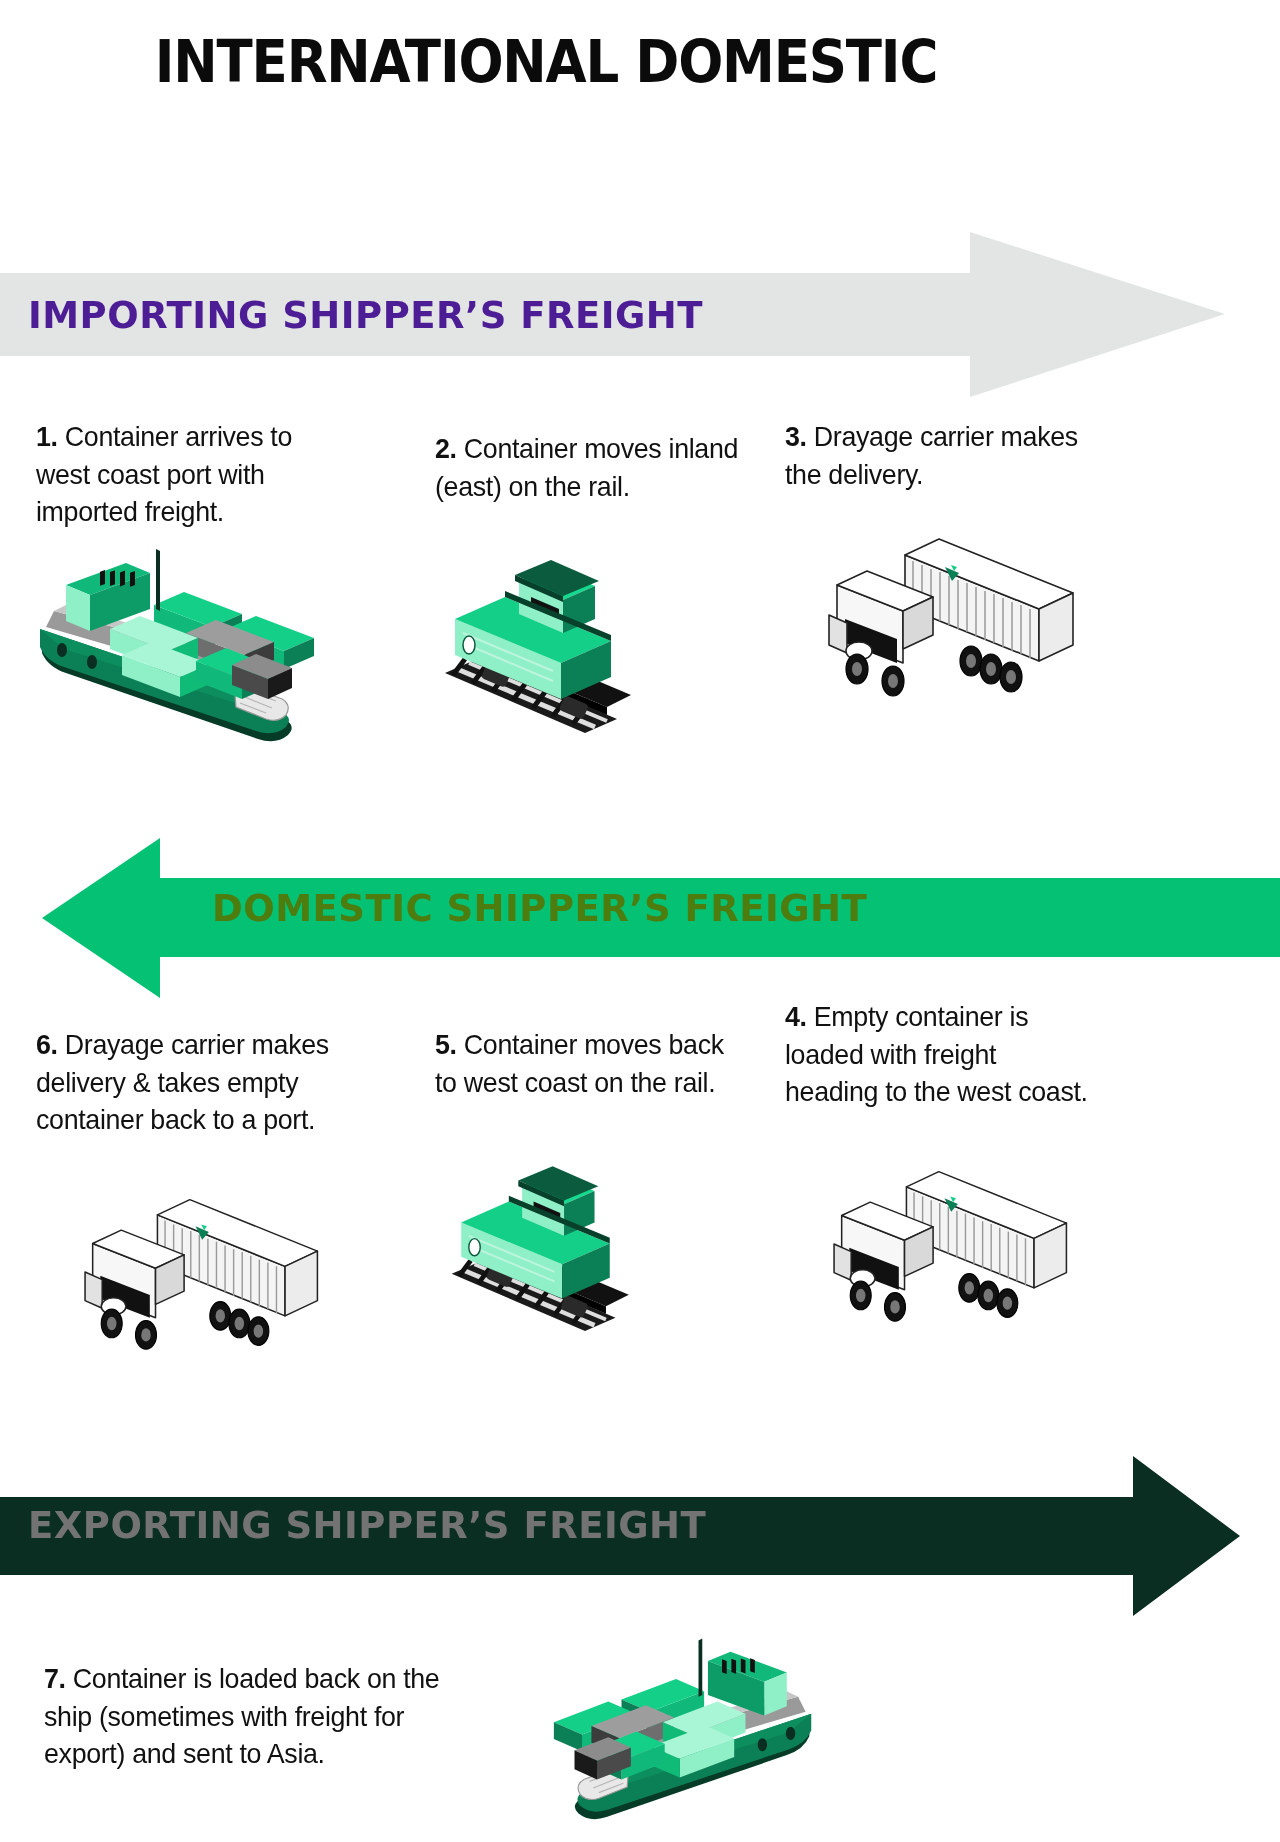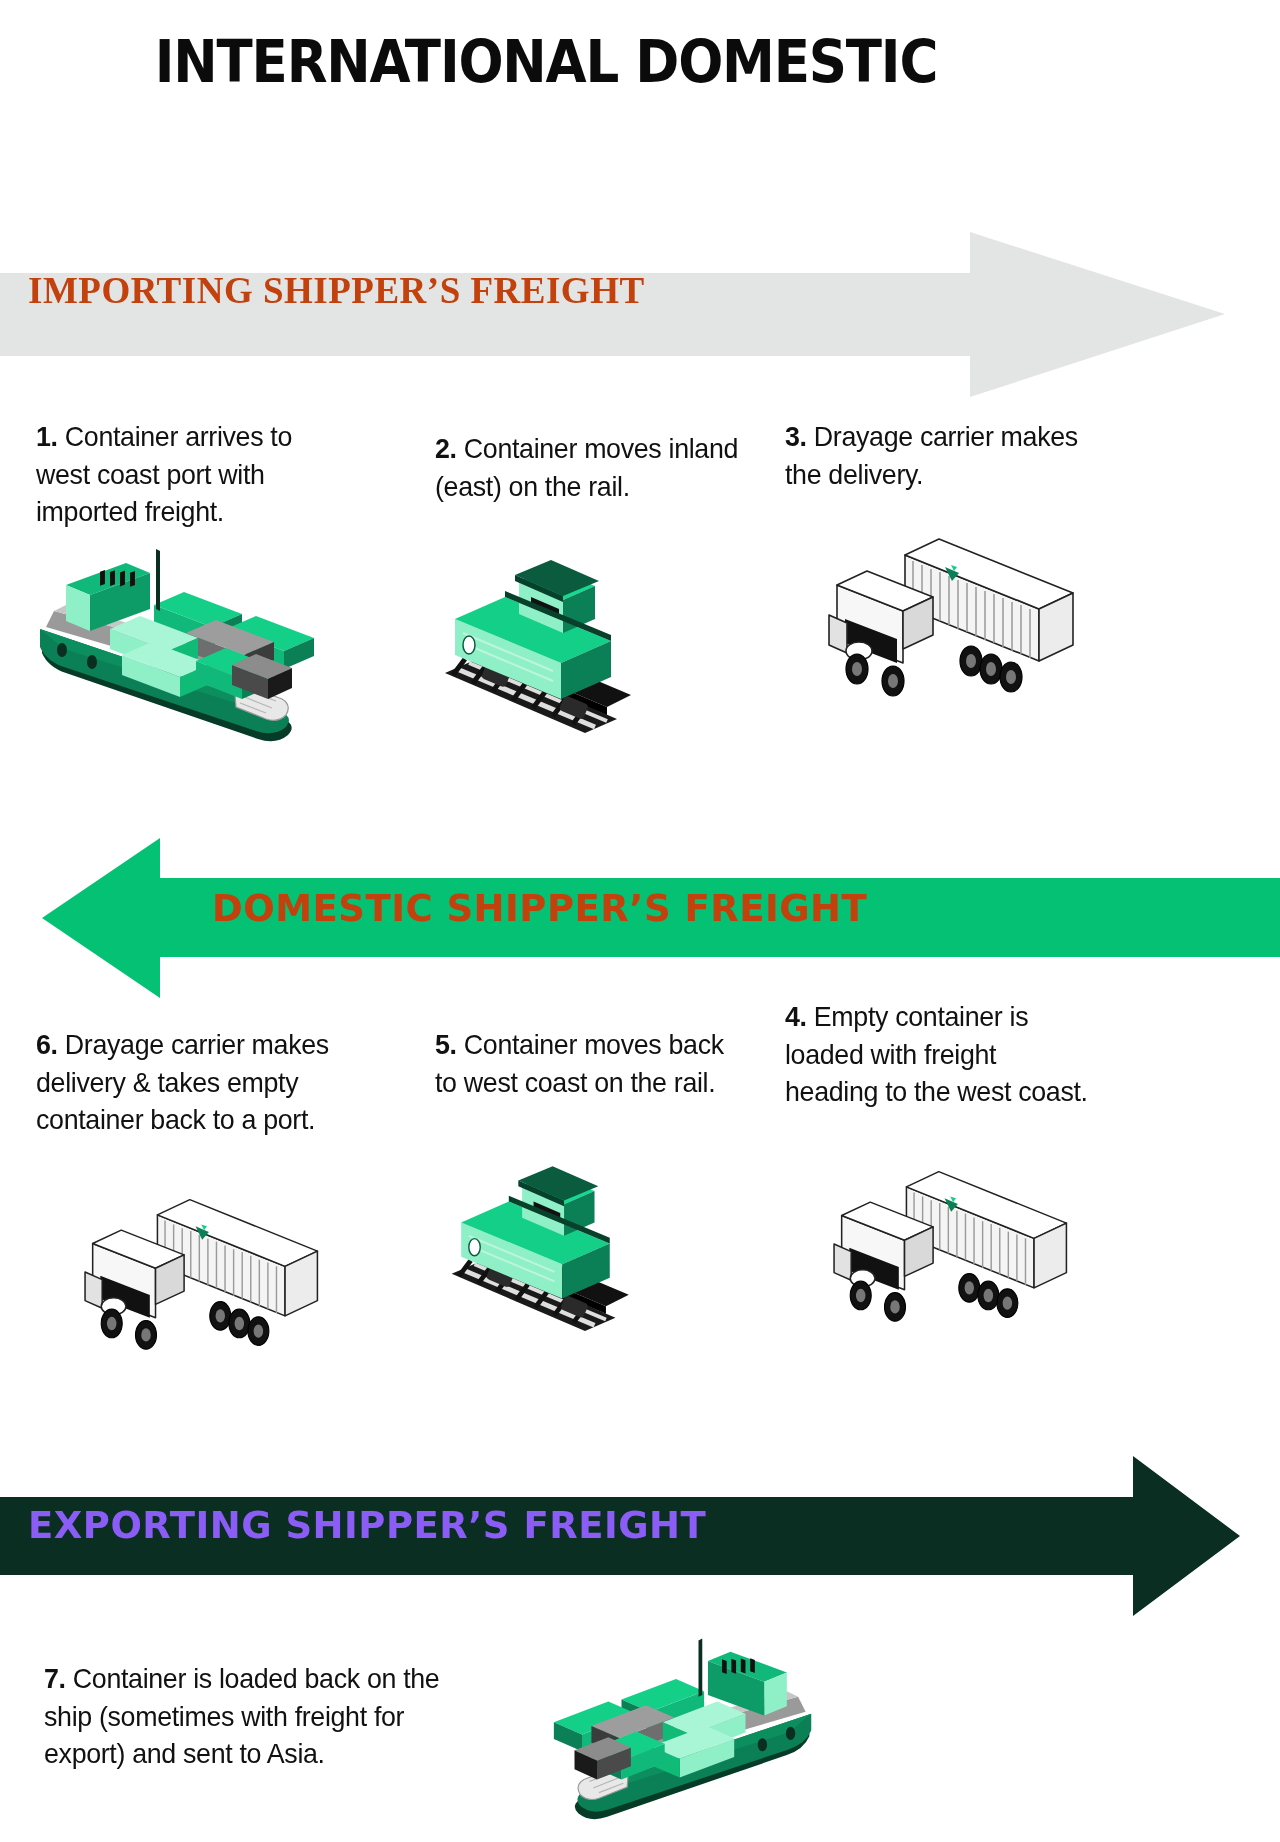--- a/index.html
+++ b/index.html
@@ -37,39 +37,39 @@
     white-space:nowrap;
   }
 
   
   #banner-importing{left:0;top:232px;width:1225px;height:165px;}
   #banner-importing .shape{
     position:absolute;left:0;top:0;width:1225px;height:165px;
     background:#e3e4e4;
     clip-path:polygon(0 41px, 970px 41px, 970px 0, 1225px 82px, 970px 165px, 970px 124px, 0 124px);
   }
-  #banner-importing .label{left:28px;top:37px;color:#c2410c;font-family:Liberation Serif, serif;}
+  #banner-importing .label{left:28px;top:62px;color:#4c1d95;}
 
   
   #banner-domestic{left:42px;top:838px;width:1238px;height:160px;}
   #banner-domestic .shape{
     position:absolute;left:0;top:0;width:1238px;height:160px;
     background:#04c174;
     clip-path:polygon(0 80px, 118px 0, 118px 40px, 1238px 40px, 1238px 119px, 118px 119px, 118px 160px);
   }
-  #banner-domestic .label{left:170px;top:49px;color:#c2410c;}
+  #banner-domestic .label{left:170px;top:49px;color:#4d7c0f;}
 
   
   #banner-exporting{left:0;top:1456px;width:1240px;height:160px;}
   #banner-exporting .shape{
     position:absolute;left:0;top:0;width:1240px;height:160px;
     background:#0b2e22;
     clip-path:polygon(0 41px, 1133px 41px, 1133px 0, 1240px 80px, 1133px 160px, 1133px 119px, 0 119px);
   }
-  #banner-exporting .label{left:28px;top:48px;color:#8b5cf6;}
+  #banner-exporting .label{left:28px;top:48px;color:#737373;}
 
   
   .step{position:absolute;width:330px;}
   .step .text{
     font-family:"Liberation Sans", sans-serif;
     font-size:28.5px;
     line-height:1.32;
     color:#111;
     letter-spacing:-0.35px;
     transform:scaleX(0.94);

